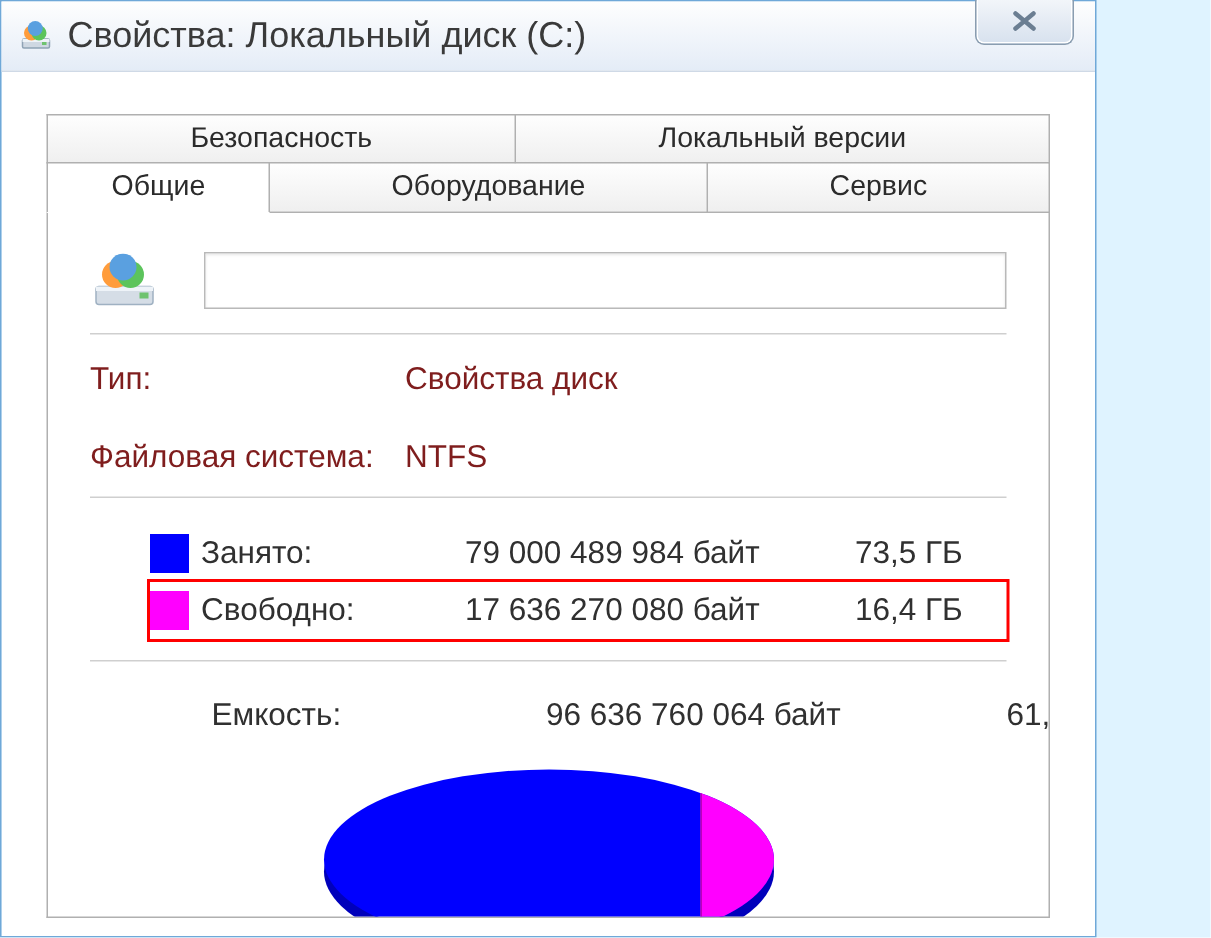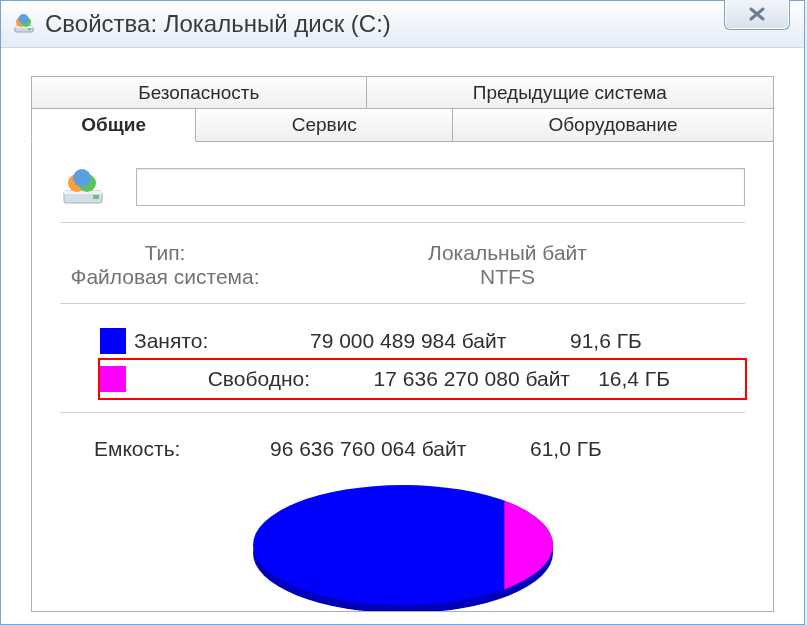--- a/index.html
+++ b/index.html
@@ -8,21 +8,21 @@
     width: 807px;
     height: 625px;
     font-family: "Segoe UI", Tahoma, sans-serif;
     font-size: 19px;
     background: #dff3ff;
     overflow: hidden;
     position: relative;
   }
   .window {
     position: relative;
-    width: 805px;
+    width: 731px;
     height: 625px;
     border: 1px solid #6fa8d8;
     background: linear-gradient(#f2f6fb, #e7eef7 40px, #ffffff 41px);
     box-sizing: border-box;
   }
   .titlebar {
     height: 46px;
     display: flex;
     align-items: center;
     padding-left: 12px;
@@ -82,21 +82,20 @@
   .tab-row.top .tab + .tab { border-left: none; }
   .tab-row.bottom .tab + .tab { border-left: none; }
   .tab.active {
     background: #ffffff;
     border-bottom: 1px solid #ffffff;
     z-index: 2;
   }
   .tab-row.bottom { margin-top: -1px; }
   .tab-row.bottom .tab:first-child {
     flex: 0 0 22%;
-    font-weight: bold;
   }
   .tab-page {
     border: 1px solid #b0b0b0;
     border-top: none;
     background: #ffffff;
     padding: 26px 28px 0 28px;
     height: 470px;
     box-sizing: border-box;
     overflow: hidden;
   }
@@ -121,53 +120,52 @@
     box-sizing: border-box;
   }
   hr.sep {
     border: none;
     border-top: 1px solid #cfcfcf;
     margin: 14px 0 18px 0;
   }
   .info-grid {
     display: grid;
     grid-template-columns: 210px 1fr;
-    row-gap: 0;
+    row-gap: 28px;
     font-size: 21px;
-    color: #737373;
-    text-align: center;
+    color: #7f1d1d;
   }
   .usage-section { margin-top: 2px; padding-left: 40px; }
   .usage-row {
     display: grid;
     grid-template-columns: 34px 176px 260px 100px;
     align-items: center;
     column-gap: 0;
     font-size: 21px;
     color: #303030;
     padding: 6px 0;
   }
   .swatch {
     width: 26px;
     height: 26px;
   }
   .sw-used { background: #0000ff; }
   .sw-free { background: #ff00ff; }
   .highlight {
     outline: 2px solid #ff0000;
     outline-offset: 0;
-    text-align: right;
   }
   .cap-row {
     display: grid;
     grid-template-columns: 34px 176px 260px 100px;
     align-items: center;
     font-size: 21px;
     color: #303030;
     padding: 6px 0;
+    gap: 47px;
   }
   .pie-wrap {
     display: flex;
     justify-content: center;
     margin-top: 18px;
   }
   .pie {
     width: 300px;
     height: 120px;
     border-radius: 150px / 60px;
@@ -209,26 +207,26 @@
         <path d="M4 2 L16 12 M16 2 L4 12" stroke="#6b7e92" stroke-width="3" stroke-linecap="round"></path>
       </svg>
     </div>
   </div>
 
   <div class="client">
 
     <div class="tab-rows">
       <div class="tab-row top">
         <div class="tab">Безопасность</div>
-        <div class="tab">Предыдущие система</div>
+        <div class="tab">Локальный версии</div>
       </div>
       <div class="tab-row bottom">
         <div class="tab active">Общие</div>
+        <div class="tab">Оборудование</div>
         <div class="tab">Сервис</div>
-        <div class="tab">Оборудование</div>
       </div>
     </div>
 
     <div class="tab-page">
 
       <div class="label-row">
         <span class="drive-icon">
           <svg width="46" height="36" viewBox="0 0 46 36">
             <rect x="4" y="22" width="38" height="12" rx="2" fill="#d5dde6" stroke="#9fb1c2"></rect>
             <rect x="4" y="22" width="38" height="3" fill="#eef3f8"></rect>
@@ -238,33 +236,33 @@
             <circle cx="22" cy="9" r="9" fill="#5aa0e0"></circle>
           </svg>
         </span>
         <input class="label-input" type="text" value="" style="">
       </div>
 
       <hr class="sep">
 
       <div class="info-grid">
         <div>Тип:</div>
-        <div>Локальный байт</div>
+        <div>Свойства диск</div>
         <div>Файловая система:</div>
         <div>NTFS</div>
       </div>
 
       <hr class="sep">
 
       <div class="usage-section">
         <div class="usage-row">
           <div class="swatch sw-used"></div>
           <div>Занято:</div>
           <div>79 000 489 984 байт</div>
-          <div>91,6 ГБ</div>
+          <div>73,5 ГБ</div>
         </div>
         <div class="usage-row highlight">
           <div class="swatch sw-free"></div>
           <div>Свободно:</div>
           <div>17 636 270 080 байт</div>
           <div>16,4 ГБ</div>
         </div>
       </div>
 
       <hr class="sep">

